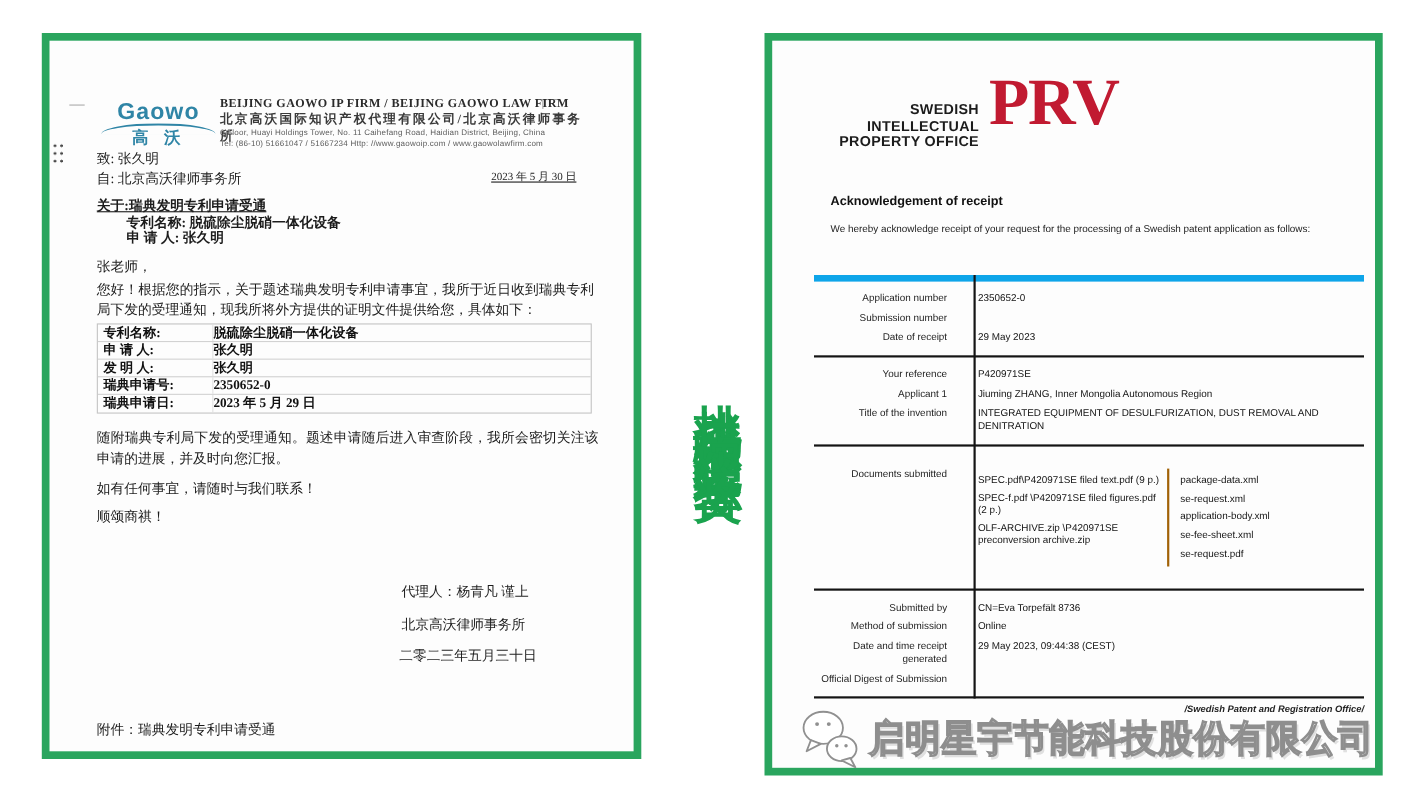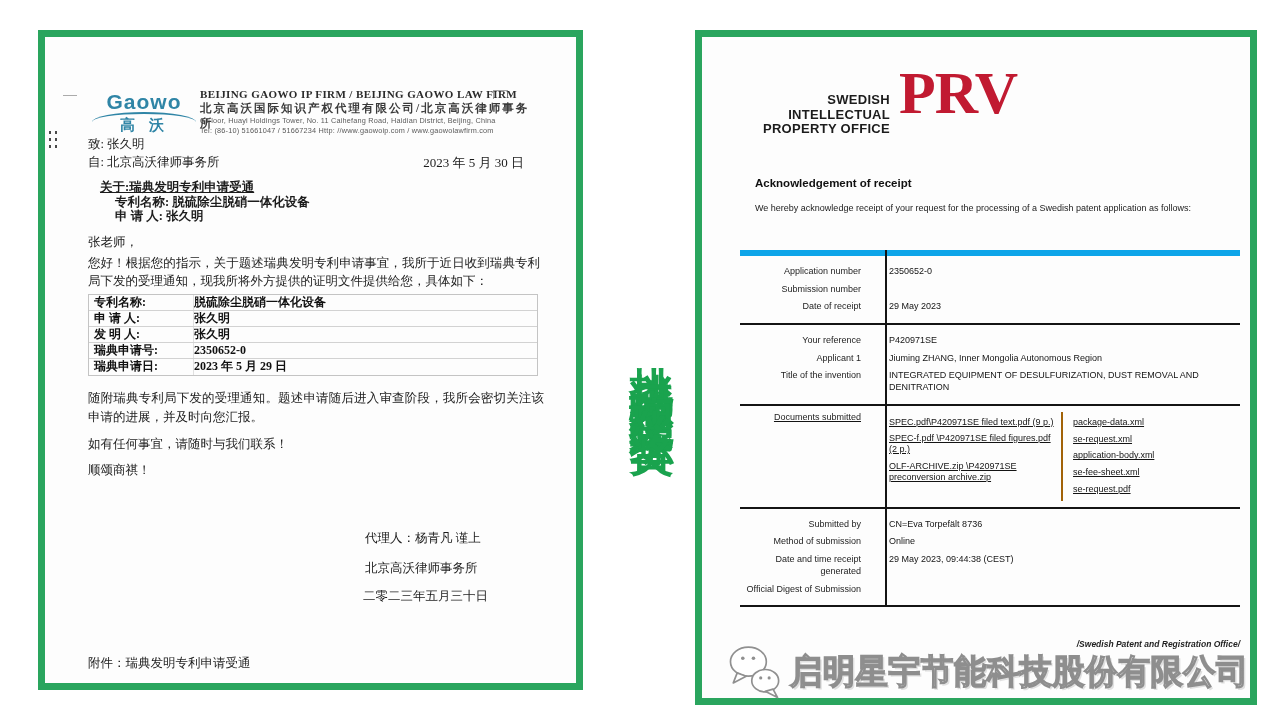--- a/index.html
+++ b/index.html
@@ -36,22 +36,22 @@
   #lh-tel{left:155px;top:89px;width:340px;font-size:7.3px;color:#5a5a5a;letter-spacing:0.2px;}
   #punch-dots{left:2px;top:92px;width:11px;height:20px;
       background-image:radial-gradient(circle,#4a4a4a 1.2px,transparent 1.4px);
       background-size:6px 7px;}
   #corner-mark{left:448px;top:53px;width:15px;height:9px;
       border-top:1.5px solid #a5a5a5;border-left:1.5px solid #a5a5a5;}
   #edge-dash{left:18px;top:58px;width:14px;height:0;border-top:1.5px solid #ababab;}
   .lline{font-size:12.5px;}
   #to-line{left:43px;top:99px;}
   #from-line{left:43px;top:117px;}
-  #letter-date{right:52px;top:117px;font-size:13px;}
-  #subject{left:43px;top:142px;font-weight:700;text-decoration:underline;margin-left:12px;}
+  #letter-date{right:52px;top:117px;font-size:10px;text-decoration:underline;}
+  #subject{left:43px;top:142px;font-weight:700;text-decoration:underline;}
   #subject-patent{left:70px;top:157px;font-weight:700;}
   #subject-applicant{left:70px;top:171px;font-weight:700;}
   #salutation{left:43px;top:197px;}
   #para1{left:43px;top:218px;width:452px;font-size:12.5px;line-height:1.42;text-align:justify;}
   #ltable{left:43px;top:257px;width:450px;border:1px solid #c4c4c4;
           font-size:12px;font-weight:700;color:#111;}
   #ltable .lrow{display:flex;border-bottom:1px solid #d2d2d2;height:16px;line-height:15px;}
   #ltable .lrow:last-child{border-bottom:none;}
   #ltable .llbl{width:104px;padding-left:5px;}
   #ltable .lval{flex:1;border-left:1px solid #e0e0e0;}
@@ -71,21 +71,21 @@
             font-size:60px;letter-spacing:-1px;color:#c11a31;line-height:64px;}
   #ack-title{left:53px;top:140px;font-size:11.5px;font-weight:700;color:#111;}
   #ack-intro{left:53px;top:165px;width:440px;font-size:9px;color:#222;line-height:1.4;}
   #rtable{left:38px;top:213px;width:500px;font-size:9px;color:#141414;}
   #rtable .vrule{position:absolute;left:145px;top:0;bottom:0;width:2px;background:#141414;}
   #rtable .sec{border-bottom:2px solid #141414;padding:4px 0;}
   #rtable .sec.first{border-top:6px solid #0ea5e9;}
   .rrow{display:flex;margin:6px 0;}
   .rlbl{width:133px;text-align:right;padding-right:12px;color:#1d1d1d;line-height:1.3;}
   .rval{flex:1;padding-left:16px;line-height:1.3;}
-  .docflex{display:flex;margin:2px 0;text-decoration:underline;}
+  .docflex{display:flex;margin:16px 0;}
   .dcol1{width:188px;padding-left:16px;}
   .dcol1 .ditem{margin:5px 0;line-height:1.25;}
   .dcol2{flex:1;border-left:2px solid #a16207;padding-left:10px;}
   .dcol2 .ditem{margin:5px 0 6px;line-height:1.2;}
   #prv-footer{left:38px;top:602px;width:500px;text-align:right;
               font-size:8.5px;font-style:italic;font-weight:700;color:#222;}
 
   
   #watermark{left:726px;top:636px;width:540px;height:72px;z-index:5;display:flex;align-items:center;}
   #wechat-icon{width:56px;height:60px;flex:0 0 auto;}

